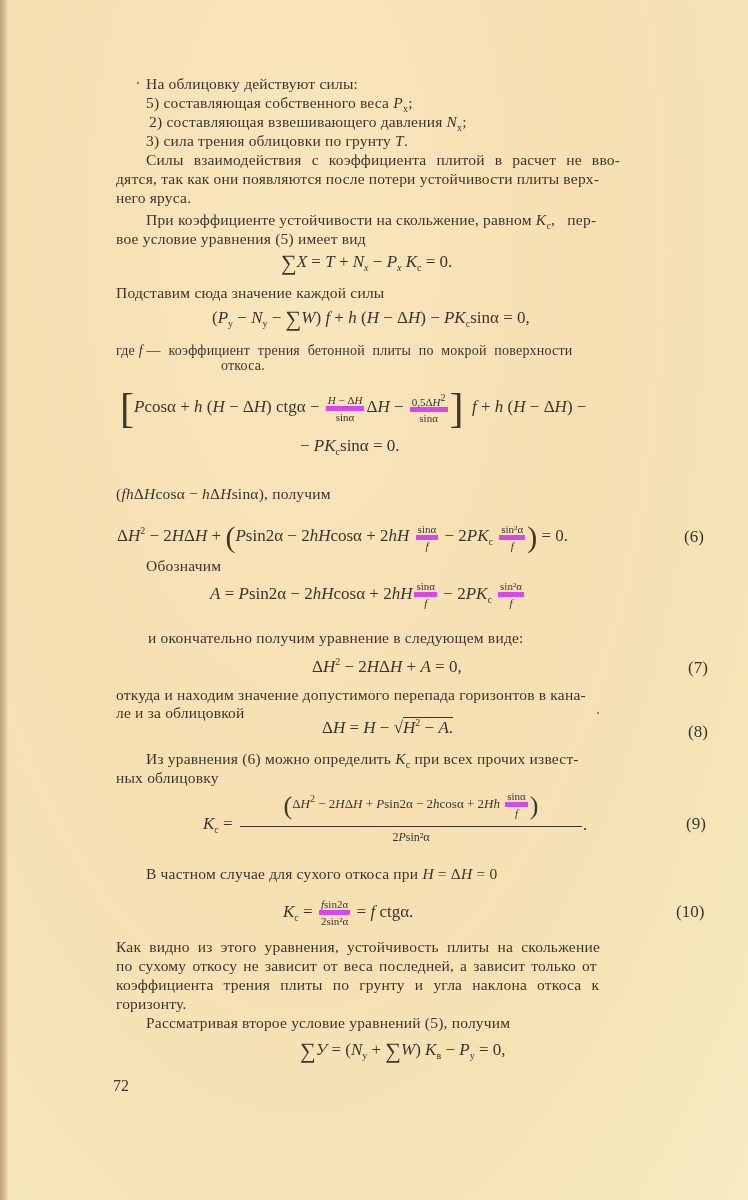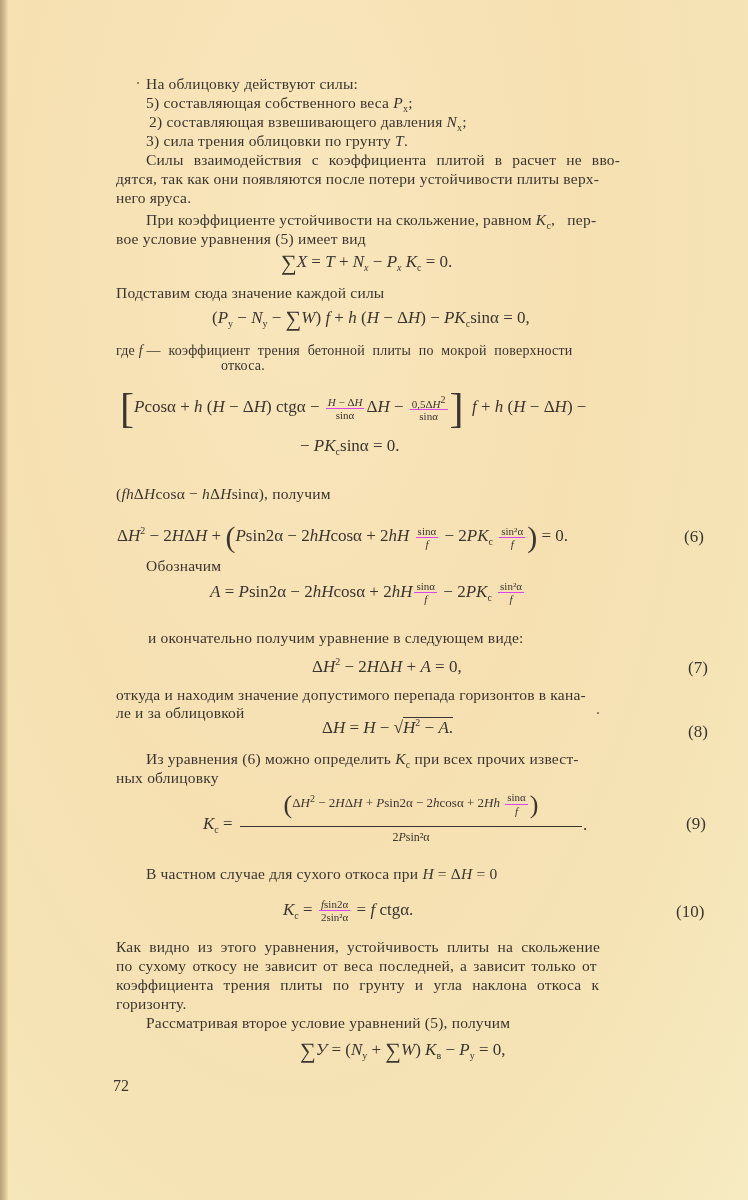--- a/index.html
+++ b/index.html
@@ -10,21 +10,21 @@
     color:#3a3530;
   }
   .spine { position:absolute; left:0; top:0; width:8px; height:1200px;
     background: linear-gradient(90deg, #b8a07a 0%, #d9c194 60%, #f2dcae 100%); }
   .page { position:absolute; left:0; top:0; width:609px; height:1200px; }
   .line { position:absolute; font-size:15.5px; white-space:nowrap; letter-spacing:0.2px; }
   .eq { position:absolute; font-size:17px; white-space:nowrap; font-style:normal; }
   i { font-style:italic; }
   .num { position:absolute; font-size:17px; }
   .frac { display:inline-flex; flex-direction:column; align-items:center; vertical-align:middle; font-size:11px; line-height:1.1; margin:0 2px; }
-  .frac .n { border-bottom:1px solid #d946ef; padding:0 2px; }
+  .frac .n { border-bottom:5px solid #d946ef; padding:0 2px; }
   .frac .d { padding:0 2px; }
   sub, sup { font-size:10px; }
   .sig { font-size:22px; vertical-align:-3px; }
   .big { font-size:30px; vertical-align:-6px; font-weight:300; }
   .bracket { font-size:42px; vertical-align:-10px; font-weight:200; }
   .pagenum { position:absolute; left:113px; top:1077px; font-size:16px; }
   .dot { position:absolute; width:2px; height:2px; background:#6a6050; border-radius:1px; }
 </style>
 </head>
 <body>

